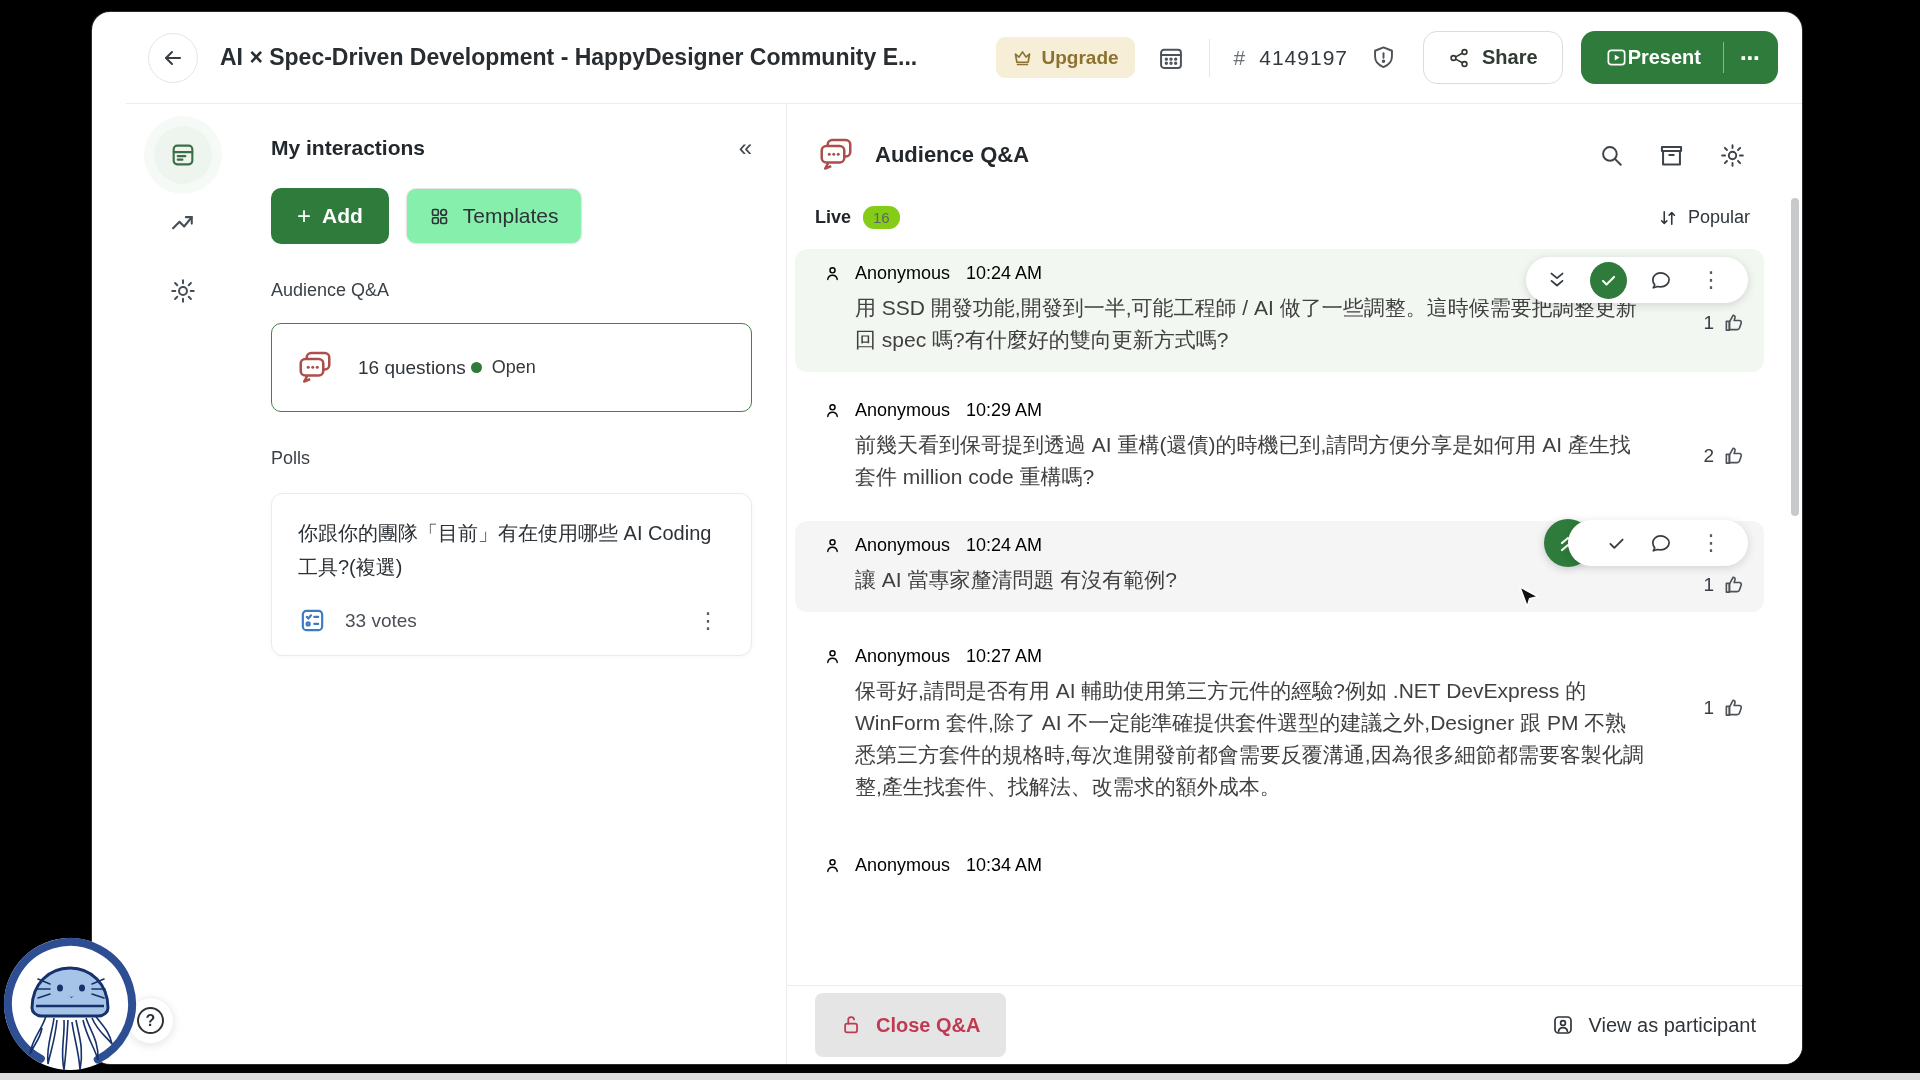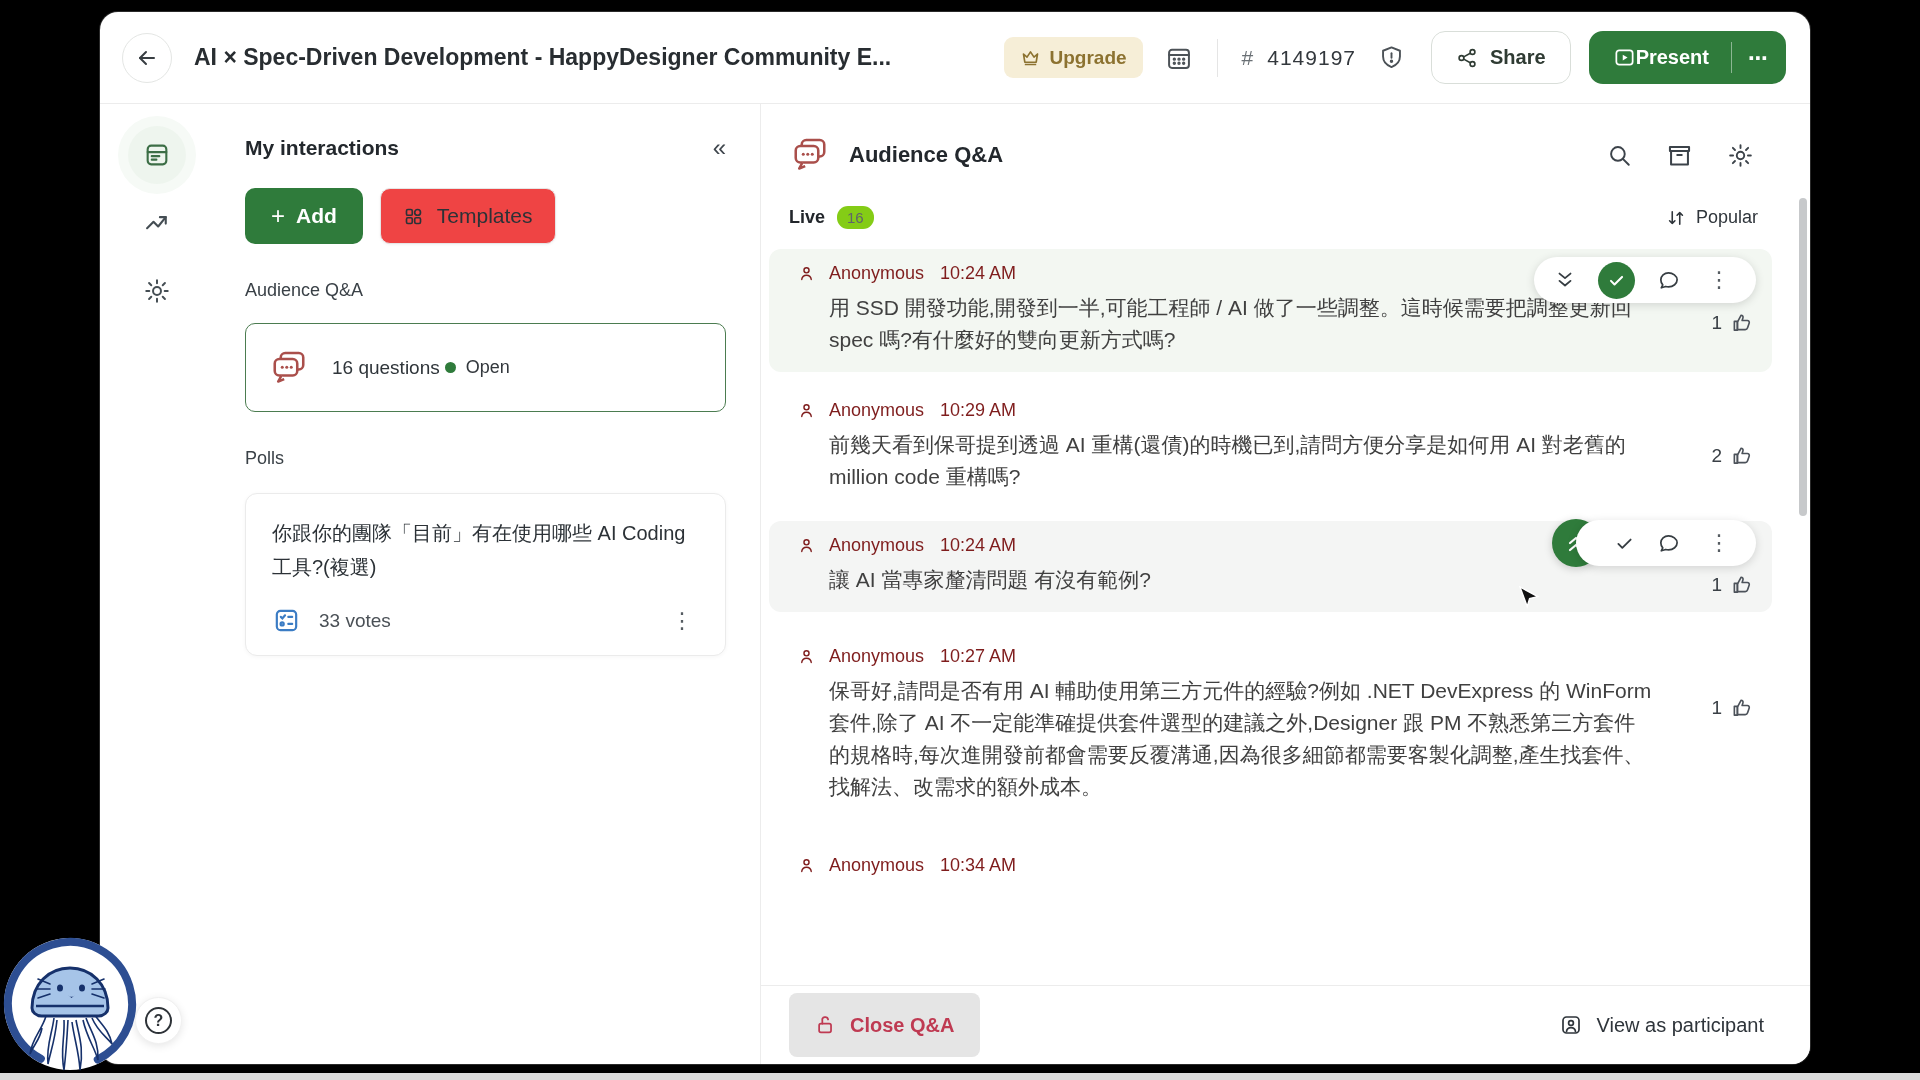--- a/index.html
+++ b/index.html
@@ -1,20 +1,20 @@
 <!DOCTYPE html>
 <html><head>
 <meta charset="utf-8">
 <style>
   *{box-sizing:border-box;margin:0;padding:0;}
   html,body{width:1920px;height:1080px;}
   body{position:relative;background:#000;font-family:"Liberation Sans","DejaVu Sans",sans-serif;overflow:hidden;color:#24292e;}
   svg{display:block;}
   .bottom-strip{position:absolute;left:0;right:0;bottom:0;height:7px;background:#dcdcdc;}
-  .window{position:absolute;left:100px;top:12px;width:1710px;height:1052px;background:#fff;border-radius:18px;overflow:hidden;display:flex;flex-direction:column;box-shadow:0 0 0 1px #2a2a2a;}
+  .window{position:absolute;left:92px;top:12px;width:1710px;height:1052px;background:#fff;border-radius:18px;overflow:hidden;display:flex;flex-direction:column;box-shadow:0 0 0 1px #2a2a2a;padding-left:34px;}
   
   .topbar{height:92px;flex:0 0 auto;border-bottom:1px solid #ececec;display:flex;align-items:center;padding:0 24px 0 22px;}
   .back-btn{width:50px;height:50px;border-radius:50%;border:1px solid #e4e6e4;background:#fff;display:flex;align-items:center;justify-content:center;color:#383e42;flex:0 0 auto;cursor:pointer;}
   .win-title{font-size:23px;font-weight:600;color:#282d31;margin-left:22px;white-space:nowrap;overflow:hidden;max-width:810px;}
   .topbar .spacer{flex:1;}
   .upgrade-btn{display:flex;align-items:center;gap:9px;background:#f6eed7;color:#8c7230;border-radius:9px;height:41px;padding:0 16px;font-size:19px;font-weight:600;cursor:pointer;}
   .cal-btn{margin-left:22px;color:#4c5257;cursor:pointer;}
   .vdiv{width:1px;height:38px;background:#e5e5e5;margin:0 24px;}
   .event-code{display:flex;align-items:center;gap:14px;font-size:21px;color:#33383d;}
   .event-code .hash{color:#6a7075;font-weight:400;}
@@ -34,21 +34,21 @@
   .help-btn{position:absolute;left:35px;bottom:20px;width:47px;height:47px;border-radius:50%;background:#fff;border:1px solid #f0f0f0;box-shadow:0 2px 8px rgba(0,0,0,.10);display:flex;align-items:center;justify-content:center;cursor:pointer;}
   .help-ring{width:27px;height:27px;border:2.4px solid #2e3338;border-radius:50%;display:flex;align-items:center;justify-content:center;font-size:16px;font-weight:700;color:#2e3338;}
   
   .sidebar{width:547px;flex:0 0 auto;border-right:1px solid #ececec;padding:32px 34px 0 31px;position:relative;}
   .sb-head{display:flex;align-items:center;justify-content:space-between;}
   .sb-title{font-size:21px;font-weight:600;color:#23282d;}
   .collapse-btn{font-size:24px;color:#3f464d;cursor:pointer;line-height:1;}
   .sb-actions{display:flex;gap:17px;margin-top:28px;}
   .add-btn{display:flex;align-items:center;gap:11px;background:#2f7b3b;color:#fff;border-radius:10px;height:56px;padding:0 26px;font-size:21px;font-weight:600;cursor:pointer;}
   .add-plus{font-size:24px;font-weight:400;}
-  .tpl-btn{display:flex;align-items:center;gap:13px;background:#ef4444;border:1px solid #e6e6e6;border-radius:10px;height:56px;padding:0 22px;font-size:21px;font-weight:500;color:#2c3237;box-shadow:0 1px 3px rgba(0,0,0,.05);cursor:pointer;}
+  .tpl-btn{display:flex;align-items:center;gap:13px;background:#86efac;border:1px solid #e6e6e6;border-radius:10px;height:56px;padding:0 22px;font-size:21px;font-weight:500;color:#2c3237;box-shadow:0 1px 3px rgba(0,0,0,.05);cursor:pointer;}
   .sb-section{font-size:18px;color:#3a4147;margin-top:36px;}
   .qna-card{margin-top:22px;border:1.6px solid #4b7c50;border-radius:10px;background:#fff;height:89px;display:flex;align-items:center;padding:0 22px;gap:22px;cursor:pointer;}
   .qna-card-texts{display:flex;flex-direction:row;gap:5px;}
   .qna-count{font-size:19px;color:#2f353a;}
   .qna-status{display:flex;align-items:center;gap:10px;font-size:18px;color:#33383d;}
   .dot-open{width:11px;height:11px;border-radius:50%;background:#2f7b3b;}
   .poll-card{margin-top:24px;border:1px solid #ebebeb;border-radius:12px;background:#fff;box-shadow:0 1px 4px rgba(0,0,0,.04);padding:22px 26px 20px 26px;cursor:pointer;}
   .poll-q{font-size:20px;line-height:34px;color:#2c3237;}
   .poll-meta{display:flex;align-items:center;margin-top:22px;gap:18px;}
   .poll-votes{font-size:19px;color:#4a5056;flex:1;}
@@ -62,21 +62,21 @@
   .live-row{display:flex;align-items:center;padding:0 52px 0 28px;margin-top:30px;}
   .live-label{font-size:18px;font-weight:700;color:#22262b;}
   .live-badge{margin-left:12px;background:#84cc16;color:#5f646b;font-size:15px;border-radius:11px;padding:3px 10px;cursor:default;}
   .live-row .spacer{flex:1;}
   .sort-btn{display:flex;align-items:center;gap:10px;font-size:18px;font-weight:500;color:#2f353b;cursor:pointer;}
   
   .questions{flex:1;min-height:0;overflow:hidden;padding:20px 38px 0 8px;}
   .qrow{position:relative;border-radius:12px;padding:14px 120px 16px 28px;}
   .qrow.tint-green{background:#f3f7f2;}
   .qrow.tint-hover{background:#f4f5f4;}
-  .q-head{display:flex;align-items:center;gap:13px;color:#7f1d1d;font-size:18px;}
+  .q-head{display:flex;align-items:center;gap:13px;color:#000000;font-size:18px;}
   .q-time{margin-left:3px;}
   .q-text{margin:8px 0 0 32px;font-size:21px;line-height:32px;color:#404040;max-width:880px;}
   .q-vote{position:absolute;right:18px;display:flex;align-items:center;gap:9px;font-size:19px;color:#3a4046;cursor:pointer;}
   .q-vote svg{color:#4c525a;}
   .q-toolbar{position:absolute;display:flex;align-items:center;}
   .tb-pill{display:flex;align-items:center;gap:22px;background:#fff;border-radius:26px;box-shadow:0 2px 10px rgba(0,0,0,.14);padding:0 20px;height:46px;color:#363d42;}
   .tb-item{cursor:pointer;display:flex;align-items:center;justify-content:center;}
   .circle-check{width:37px;height:37px;border-radius:50%;background:#2f7b3b;color:#fff;display:flex;align-items:center;justify-content:center;cursor:pointer;}
   .circle-up{width:48px;height:48px;border-radius:50%;background:#2f7b3b;color:#fff;display:flex;align-items:center;justify-content:center;box-shadow:0 2px 8px rgba(0,0,0,.18);cursor:pointer;flex:0 0 auto;}
   .tb-green-left{gap:0;}
@@ -358,21 +358,21 @@
           <div class="q-head">
             <span>
               <svg width="19" height="19" viewBox="0 0 24 24" fill="none" stroke="currentColor" stroke-width="1.8" stroke-linecap="round">
                   <circle cx="12" cy="8" r="3.2"></circle>
                   <path d="M6 19.5c.5-3.6 2.9-5.2 6-5.2s5.5 1.6 6 5.2"></path>
                 </svg>
             </span>
             <span>Anonymous</span>
             <span class="q-time">10:29 AM</span>
           </div>
-          <div class="q-text">前幾天看到保哥提到透過 AI 重構(還債)的時機已到,請問方便分享是如何用 AI 對老舊的 million code 重構嗎?</div>
+          <div class="q-text">前幾天看到保哥提到透過 AI 重構(還債)的時機已到,請問方便分享是如何用 AI 產生找套件 million code 重構嗎?</div>
           <div class="q-vote" style="top:58px;">
             <span>2</span>
             <span>
               <svg width="23" height="23" viewBox="0 0 24 24" fill="none" stroke="currentColor" stroke-width="1.7" stroke-linejoin="round">
                   <path d="M3.5 10.8h3.2V20H3.5z"></path>
                   <path d="M6.7 19.2v-7.6l3.9-7.2a2 2 0 011.9 2.6l-.9 2.9h5.5a2 2 0 011.9 2.6l-1.7 5.1a2.6 2.6 0 01-2.5 1.8H6.7z"></path>
                 </svg>
             </span>
           </div>
         </div>

